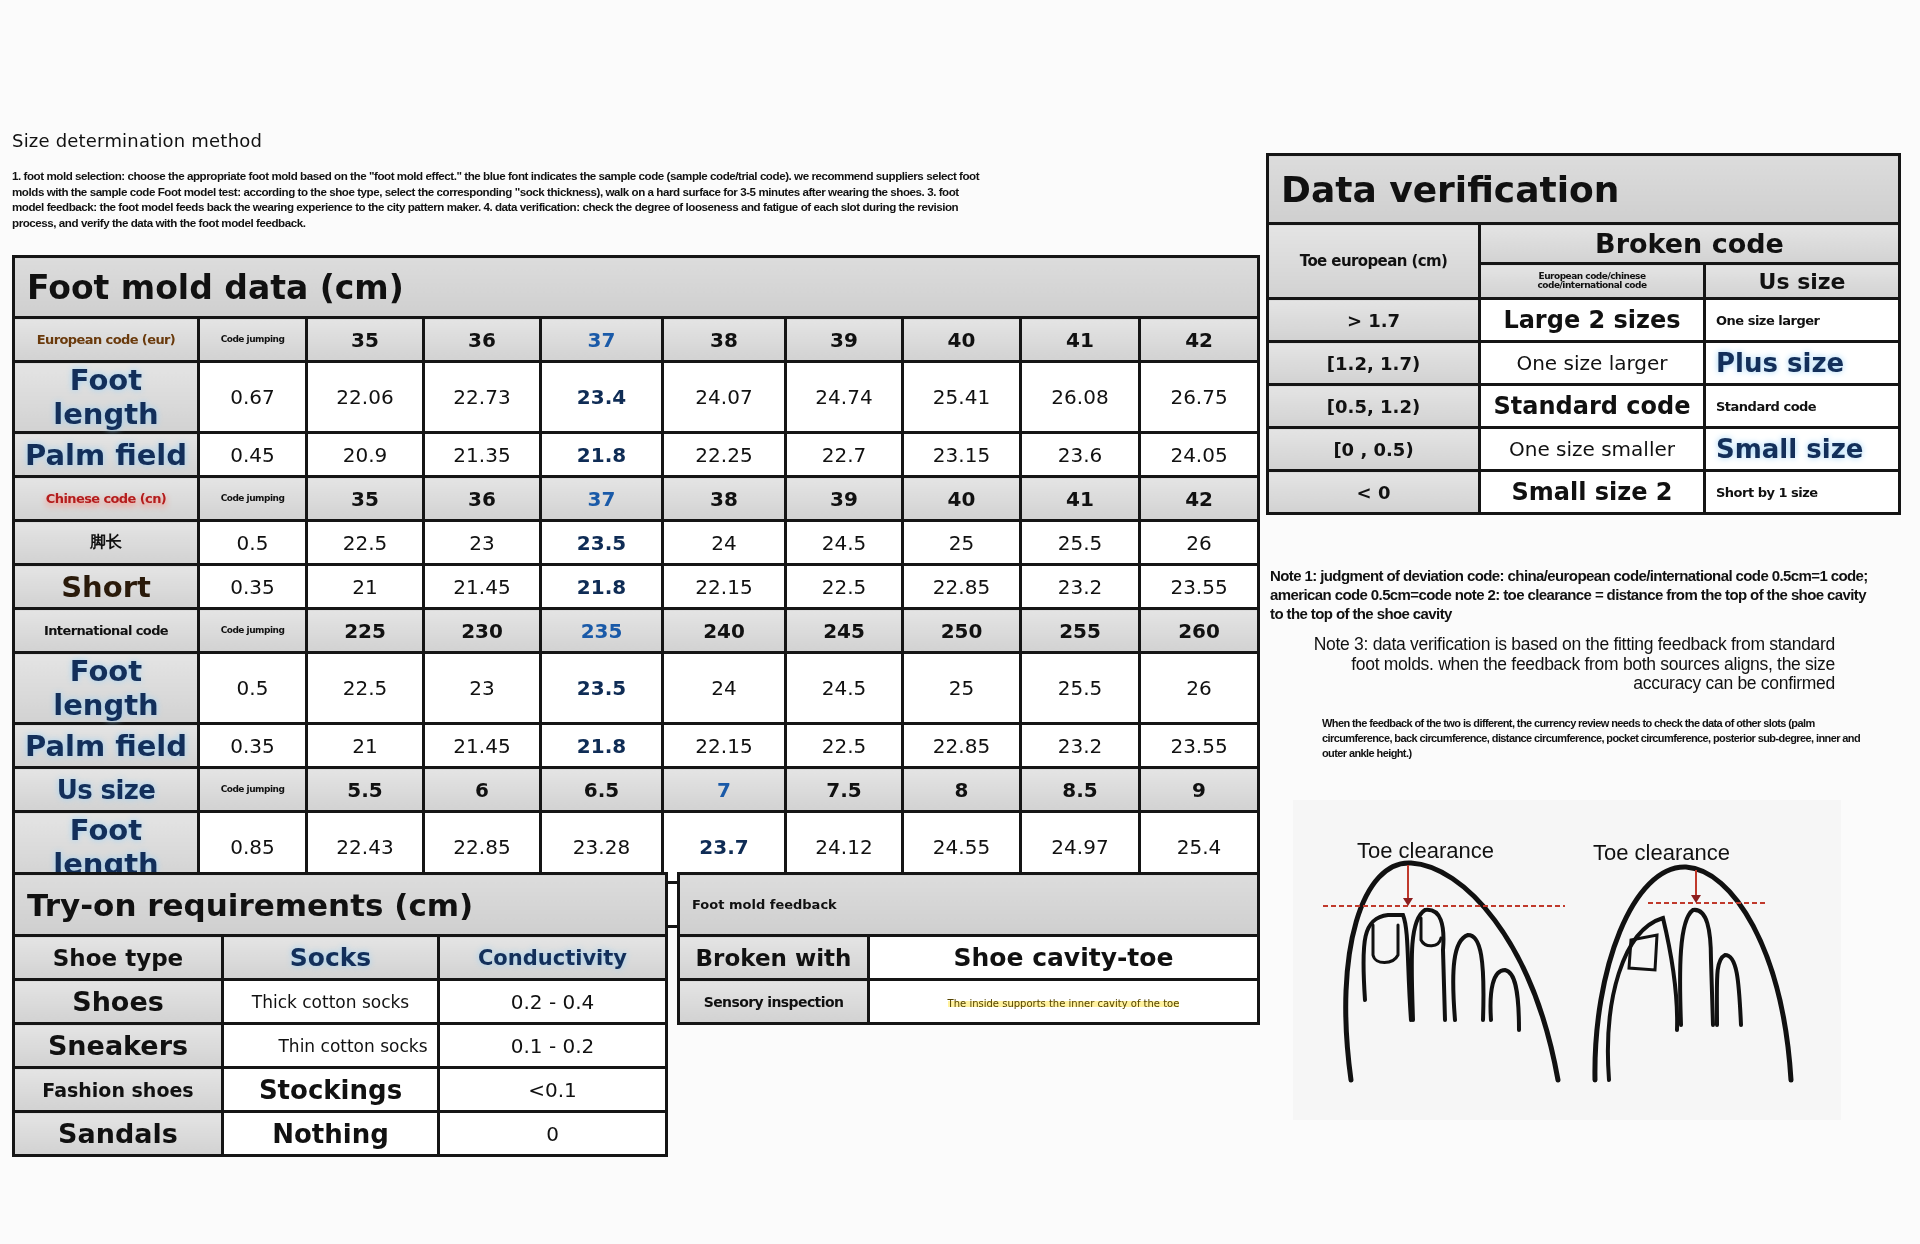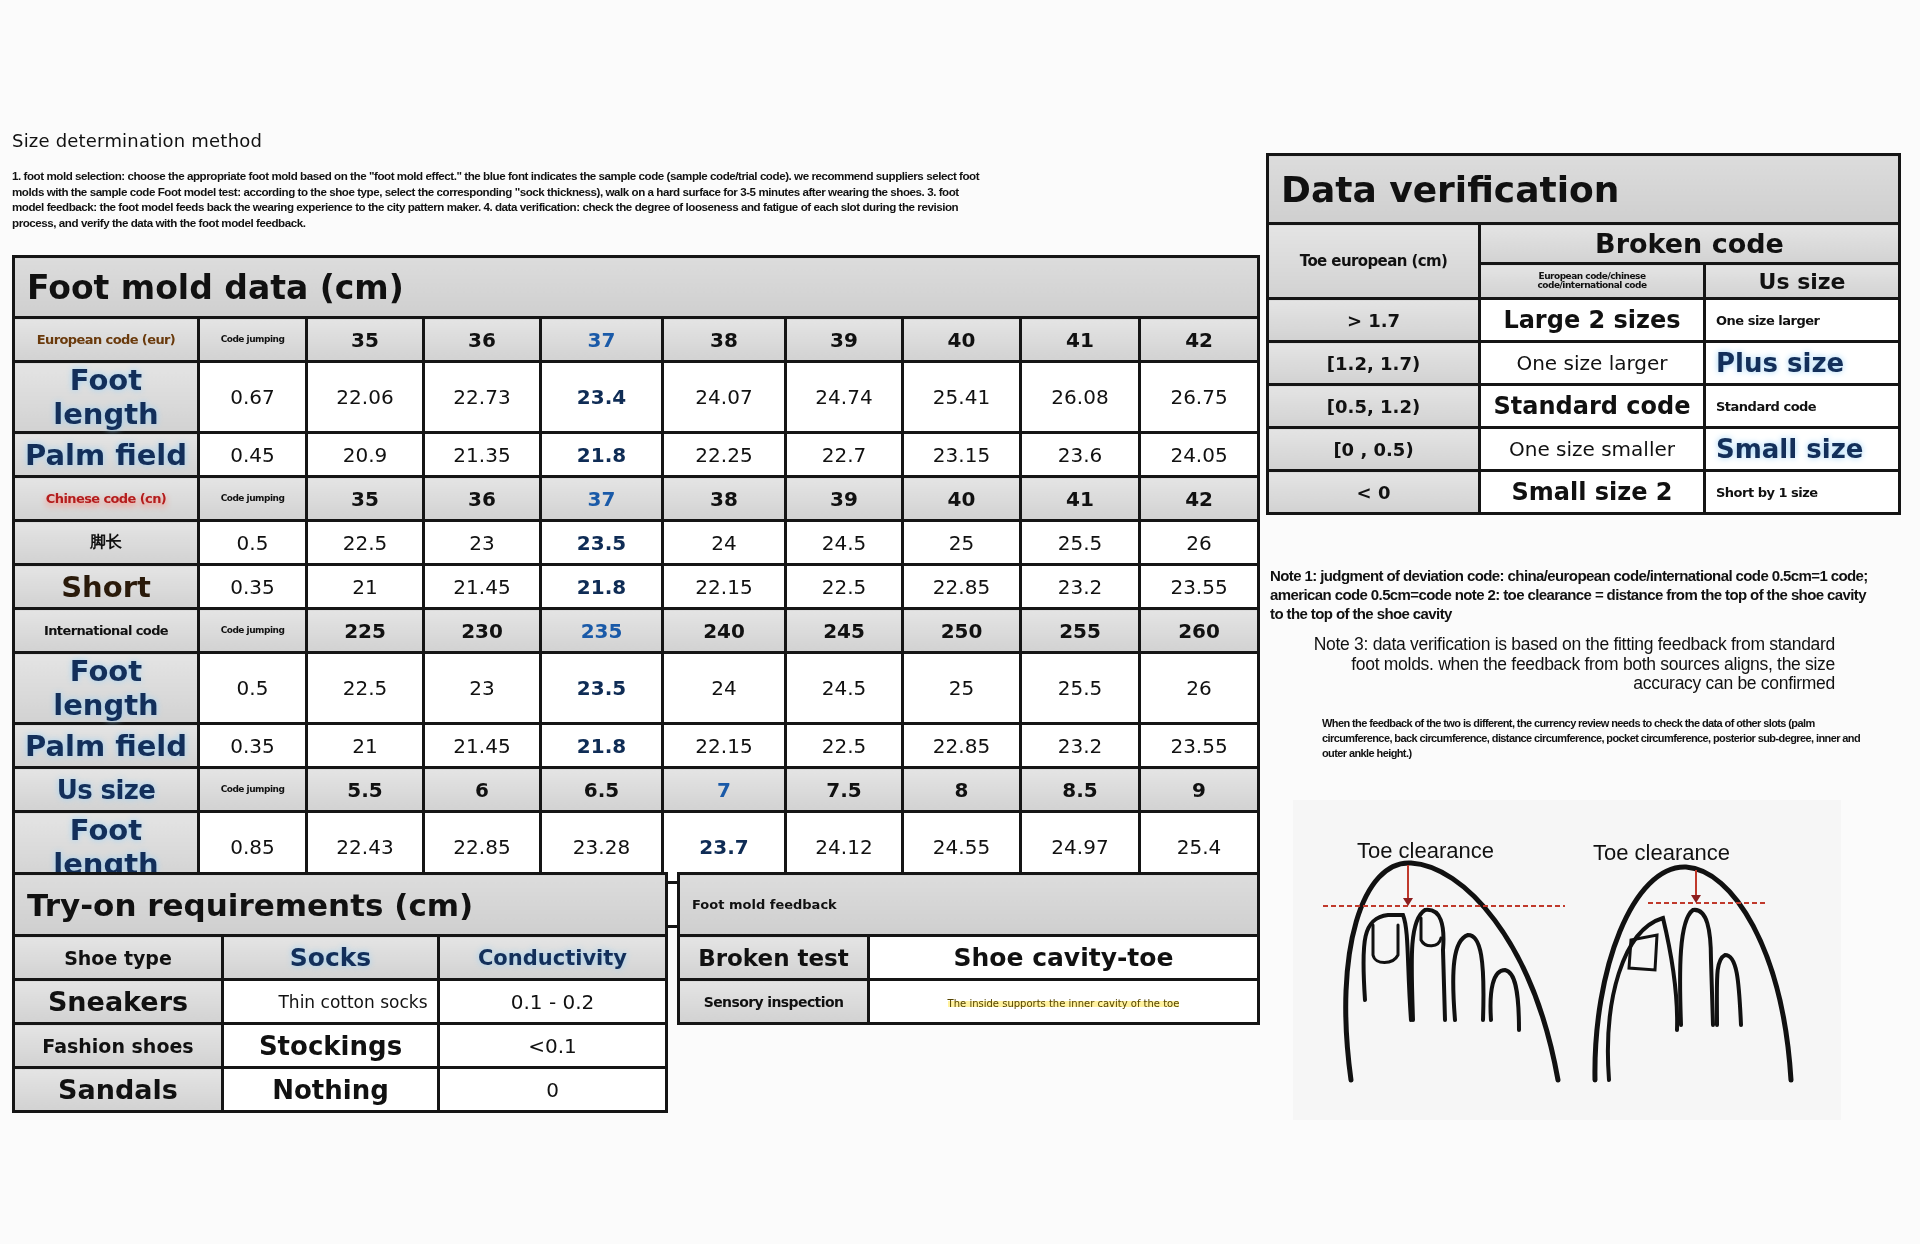--- a/index.html
+++ b/index.html
@@ -278,24 +278,29 @@
   <colgroup>
       <col style="width:209px">
       <col style="width:216px">
       <col style="width:228px">
     </colgroup>
   <tbody id="to-body">
     <tr>
         <td colspan="3" class="titlecell">Try-on requirements (cm)</td>
       </tr>
     <tr>
-      <td class="gray" style="font-size:19px;font-weight:bold">Shoe type</td>
+      <td class="gray" style="font-size:23px;font-weight:bold">Shoe type</td>
       <td class="gray hl-blue" style="font-size:25px;font-weight:bold">Socks</td>
       <td class="gray hl-blue" style="font-size:21px;font-weight:bold">Conductivity</td>
     </tr>
+  <tr>
+        <td class="gray" style="font-size:27px;font-weight:bold">Shoes</td>
+        <td class="white" style="font-size:17px;">Thick cotton socks</td>
+        <td class="white" style="font-size:20px">0.2 - 0.4</td>
+      </tr>
       <tr>
         <td class="gray" style="font-size:27px;font-weight:bold">Sneakers</td>
         <td class="white" style="font-size:17px;padding-left:45px;">Thin cotton socks</td>
         <td class="white" style="font-size:20px">0.1 - 0.2</td>
       </tr>
       <tr>
         <td class="gray" style="font-size:19px;font-weight:bold">Fashion shoes</td>
         <td class="white" style="font-size:26px;font-weight:bold">Stockings</td>
         <td class="white" style="font-size:20px">&lt;0.1</td>
       </tr>
@@ -310,21 +315,21 @@
 <table class="abs" id="feedback">
   <colgroup>
       <col style="width:190px">
       <col style="width:390px">
     </colgroup>
   <tbody>
     <tr>
         <td colspan="2" class="titlecell">Foot mold feedback</td>
       </tr>
     <tr>
-      <td class="gray" style="font-size:23px;font-weight:bold">Broken test</td>
+      <td class="gray" style="font-size:23px;font-weight:bold">Broken with</td>
       <td class="white" style="font-size:25px;font-weight:bold">Shoe cavity-toe</td>
     </tr>
     <tr>
       <td class="gray lbl-small" style="font-size:14px">Sensory inspection</td>
       <td class="white"><span class="yellow-hl">The inside supports the inner cavity of the toe</span></td>
     </tr>
   </tbody>
 </table>
 
 <div class="abs" id="foot-illustration">

